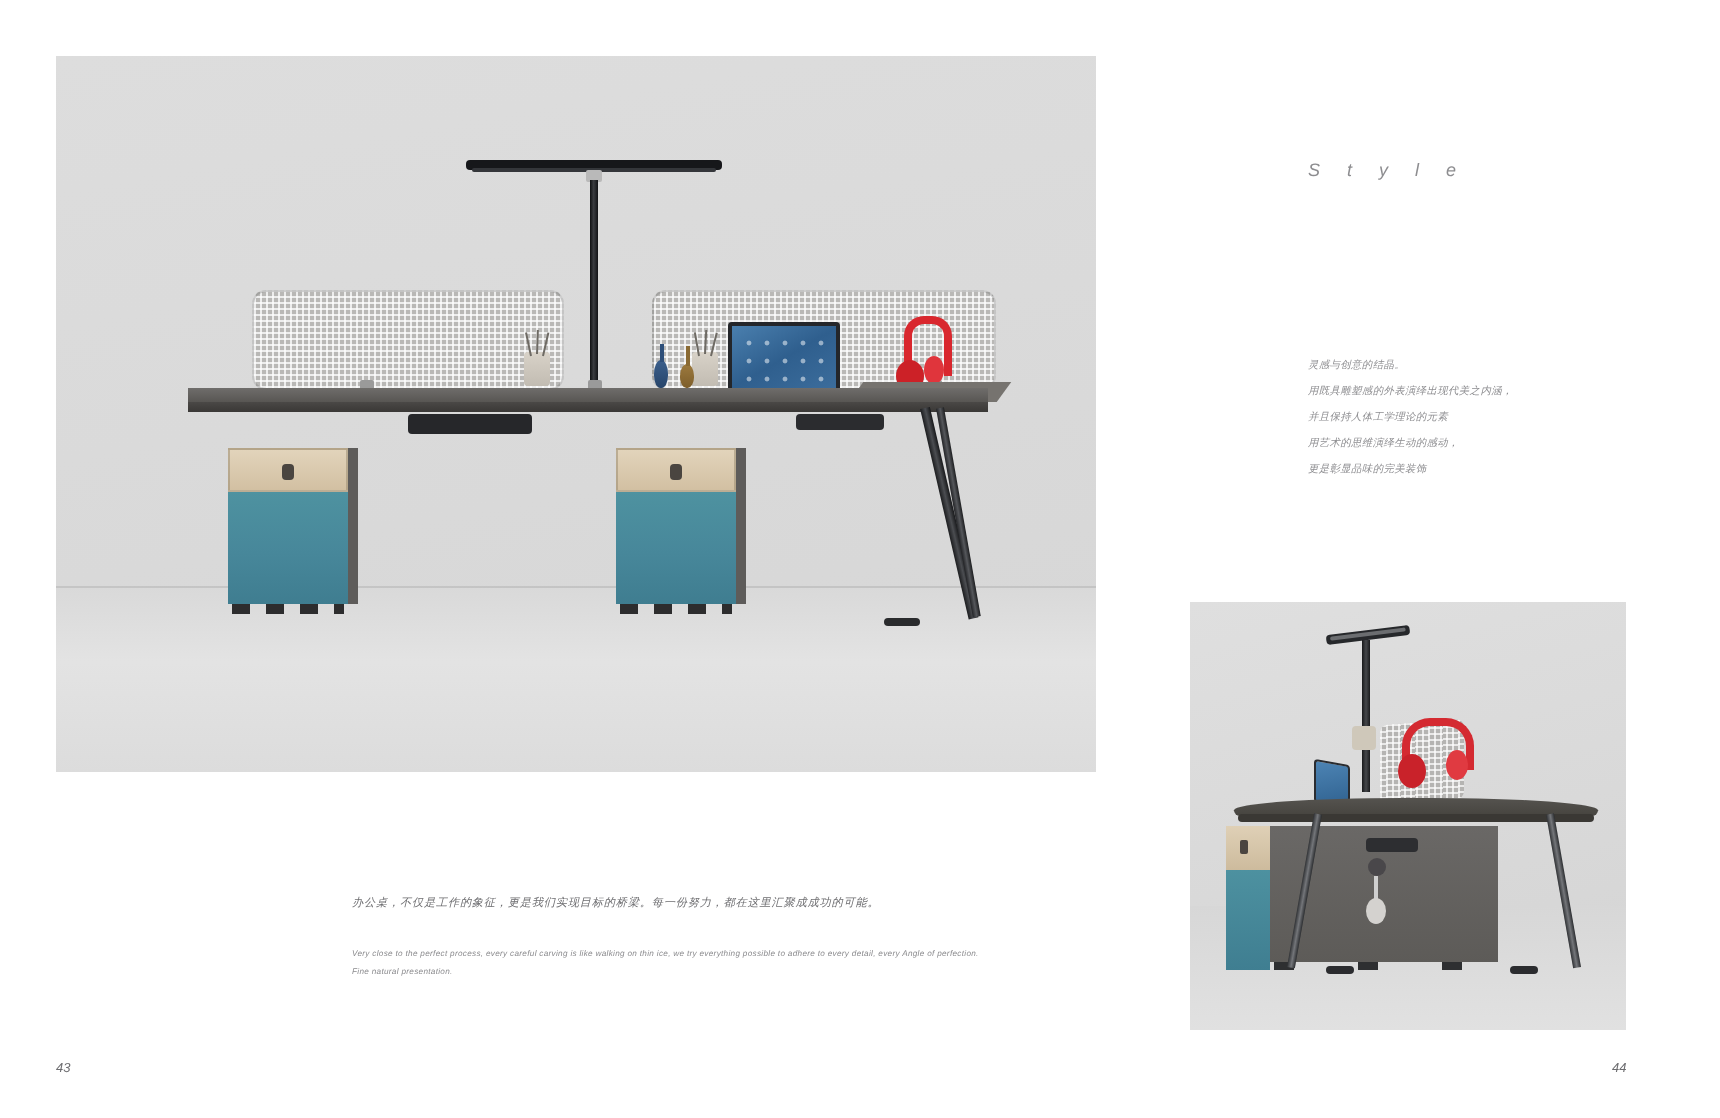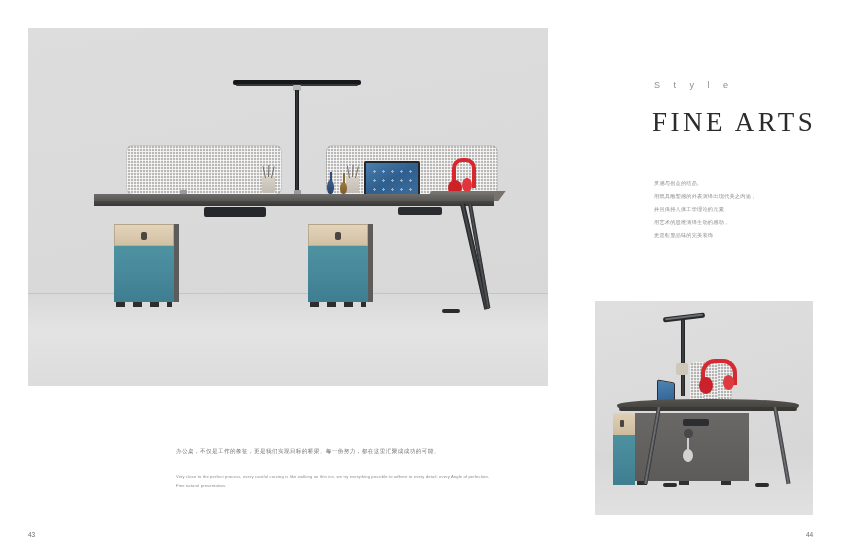--- a/index.html
+++ b/index.html
@@ -12,20 +12,21 @@
     background: #ffffff;
     font-family: "Liberation Sans", sans-serif;
     overflow: hidden;
     position: relative;
   }
 
   .page {
     position: absolute;
     inset: 0;
     background: #ffffff;
+    font-style: italic;
   }
 
   
   .hero-photo {
     position: absolute;
     left: 28px;
     top: 28px;
     width: 520px;
     height: 358px;
     background: linear-gradient(170deg, #dddddd 0%, #dadada 45%, #d6d6d6 100%);
@@ -695,21 +696,20 @@
       <div class="ped-side"></div>
       <div class="ped-feet"></div>
     </div>
 
     <div class="leg-right"></div>
     <div class="leg-right2"></div>
     <div class="leg-foot"></div>
   </div>
 
   <div class="style-kicker">S t y l e</div>
-  <div class="fine-arts">FINE ARTS</div>
 
   <div class="body-copy">
     <p>灵感与创意的结晶。</p>
     <p>用既具雕塑感的外表演绎出现代美之内涵，</p>
     <p>并且保持人体工学理论的元素</p>
     <p>用艺术的思维演绎生动的感动，</p>
     <p>更是彰显品味的完美装饰</p>
   </div>
 
   <div class="caption-cn">办公桌，不仅是工作的象征，更是我们实现目标的桥梁。每一份努力，都在这里汇聚成成功的可能。</div>

